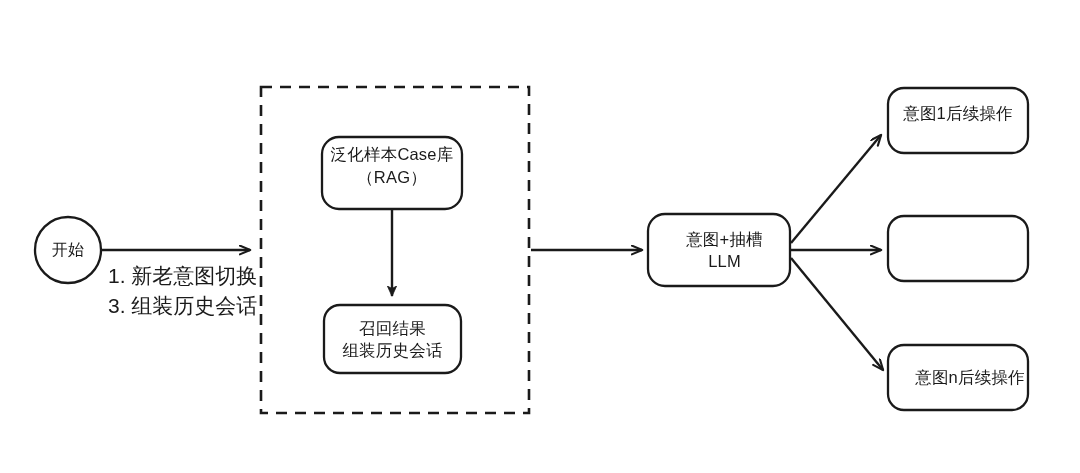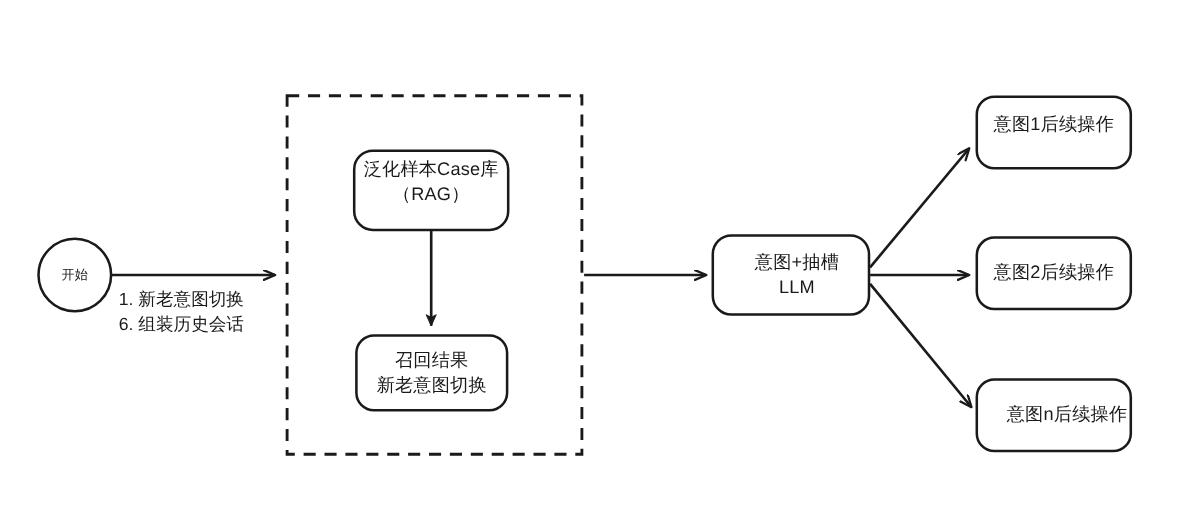--- a/index.html
+++ b/index.html
@@ -38,21 +38,21 @@
     line-height: 1.34;
     letter-spacing: 0.2px;
     pointer-events: none;
   }
   .node-label .line {
     white-space: nowrap;
   }
   
   #start-label {
     left: 35px; top: 217px; width: 66px; height: 66px;
-    font-size: 12px;
+    font-size: 16px;
   }
   
   #rag-label {
     left: 322px; top: 137px; width: 140px; height: 57px;
     font-size: 16.5px;
   }
   
   #recall-label {
     left: 324px; top: 305px; width: 137px; height: 68px;
     font-size: 16.5px;
@@ -66,21 +66,21 @@
   
   #intent-0-label { left: 888px; top: 88px;  width: 140px; height: 51px; font-size: 16.5px; }
   #intent-1-label { left: 888px; top: 216px; width: 140px; height: 65px; font-size: 16.5px; }
   #intent-2-label { left: 888px; top: 345px; width: 164px; height: 65px; font-size: 16.5px; }
 
   
   #edge-note {
     position: absolute;
     left: 108px;
     top: 261px;
-    font-size: 16px;
+    font-size: 21px;
     line-height: 1.45;
     color: #1a1a1a;
     text-align: right;
     pointer-events: none;
   }
   #edge-note .line { white-space: nowrap; }
 </style>
 </head>
 <body>
 
@@ -125,36 +125,33 @@
     <span class="line">开始</span>
   </div>
 
   <div class="node-label" id="rag-label">
     <span class="line">泛化样本Case库</span>
     <span class="line">（RAG）</span>
   </div>
 
   <div class="node-label" id="recall-label">
     <span class="line">召回结果</span>
-    <span class="line">新老意图切换</span>
+    <span class="line">组装历史会话</span>
   </div>
 
   <div class="node-label" id="llm-label">
     <span class="line">意图+抽槽</span>
     <span class="line">LLM</span>
   </div>
 
   <div class="node-label" id="intent-0-label">
     <span class="line">意图1后续操作</span>
   </div>
-  <div class="node-label" id="intent-1-label">
-    <span class="line">意图2后续操作</span>
-  </div>
   <div class="node-label" id="intent-2-label">
     <span class="line">意图n后续操作</span>
   </div>
 
   <div id="edge-note">
     <div class="line">1. 新老意图切换</div>
-    <div class="line">6. 组装历史会话</div>
+    <div class="line">3. 组装历史会话</div>
   </div>
 
 </div>
 
 </body></html>

